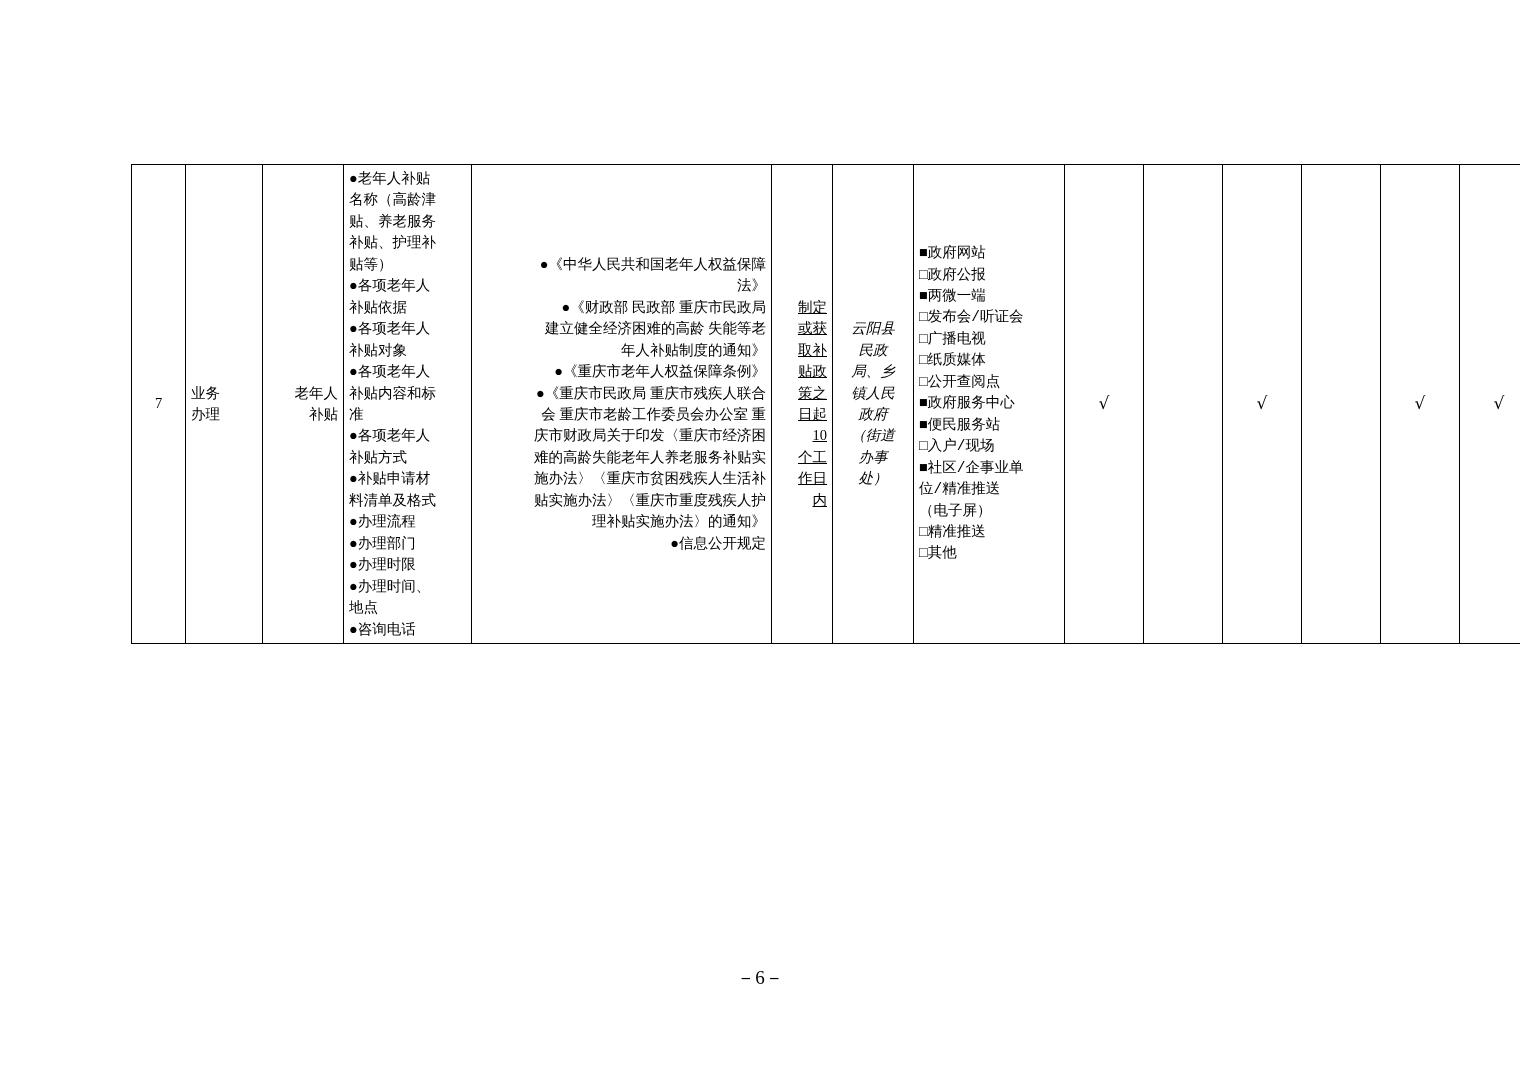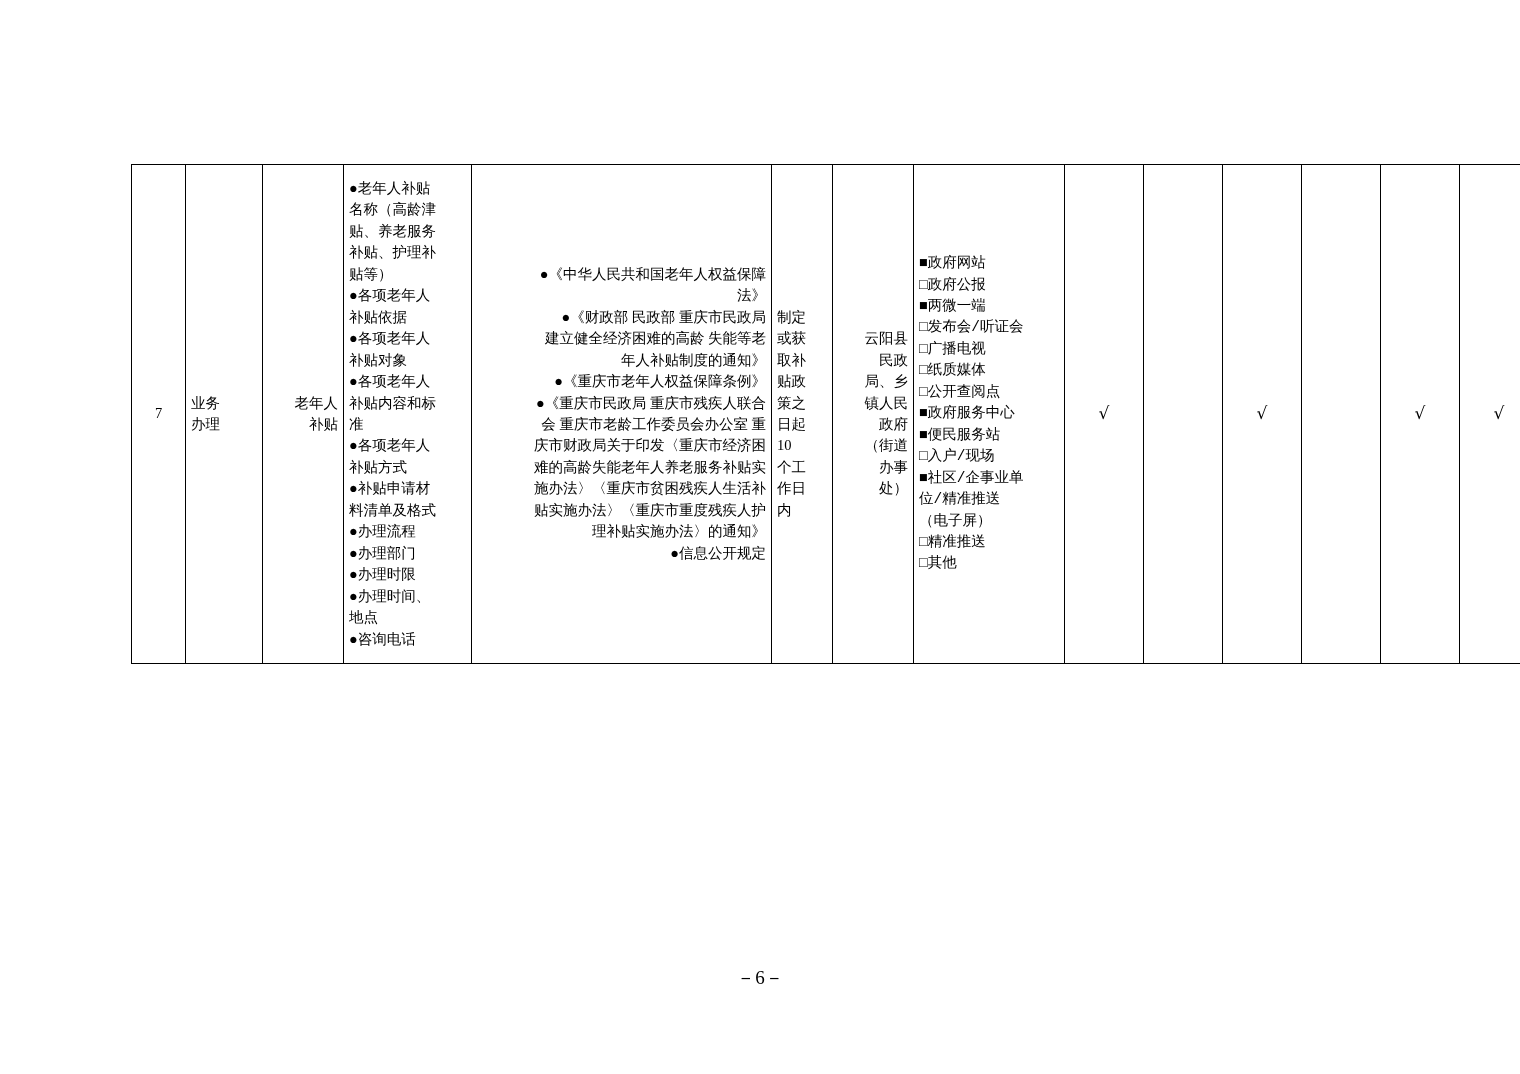--- a/index.html
+++ b/index.html
@@ -25,41 +25,41 @@
     position: absolute;
     left: 131px;
     top: 164px;
     width: 1258px;
     border-collapse: collapse;
     table-layout: fixed;
   }
   table.doc-table td {
     border: 1px solid #000000;
     vertical-align: middle;
-    padding: 13px 5px;
+    padding: 3px 5px;
     font-size: 14.5px;
     line-height: 1.48;
     font-family: "Liberation Serif", "DejaVu Serif", serif;
     margin-top: 24px;
   }
   td.c-seq   { width: 43px;  text-align: center; }
   td.c-cat   { width: 66px;  text-align: left; }
   td.c-item  { width: 70px;  text-align: right; }
   td.c-content { width: 117px; text-align: left; }
   td.c-basis { width: 289px; text-align: right; vertical-align: middle; }
   td.c-time  { width: 50px;  text-align: left; vertical-align: middle; }
   td.c-org   { width: 70px;  text-align: left; vertical-align: middle; }
   td.c-channel { width: 140px; text-align: left; vertical-align: middle; }
   td.c-mark  { width: 68px;  text-align: center; vertical-align: middle; }
 
   .cell-lines span { display: block; }
   .c-content .cell-lines span { letter-spacing: 0px; }
   .c-basis .cell-lines span { text-indent: 0; }
-  .c-time .cell-lines span { text-align: left; }
-  .c-org .cell-lines span { text-align: right; }
+  .c-time .cell-lines span { text-align: right; text-decoration: underline; }
+  .c-org .cell-lines span { text-align: center; font-style: italic; }
   .c-channel .cell-lines span { text-align: left; white-space: nowrap; font-family: Liberation Mono, monospace; }
 
   .mark { font-size: 17px; font-family: "DejaVu Sans", sans-serif; }
 
   .page-number {
     position: absolute;
     left: 0;
     top: 965px;
     width: 1520px;
     text-align: center;

